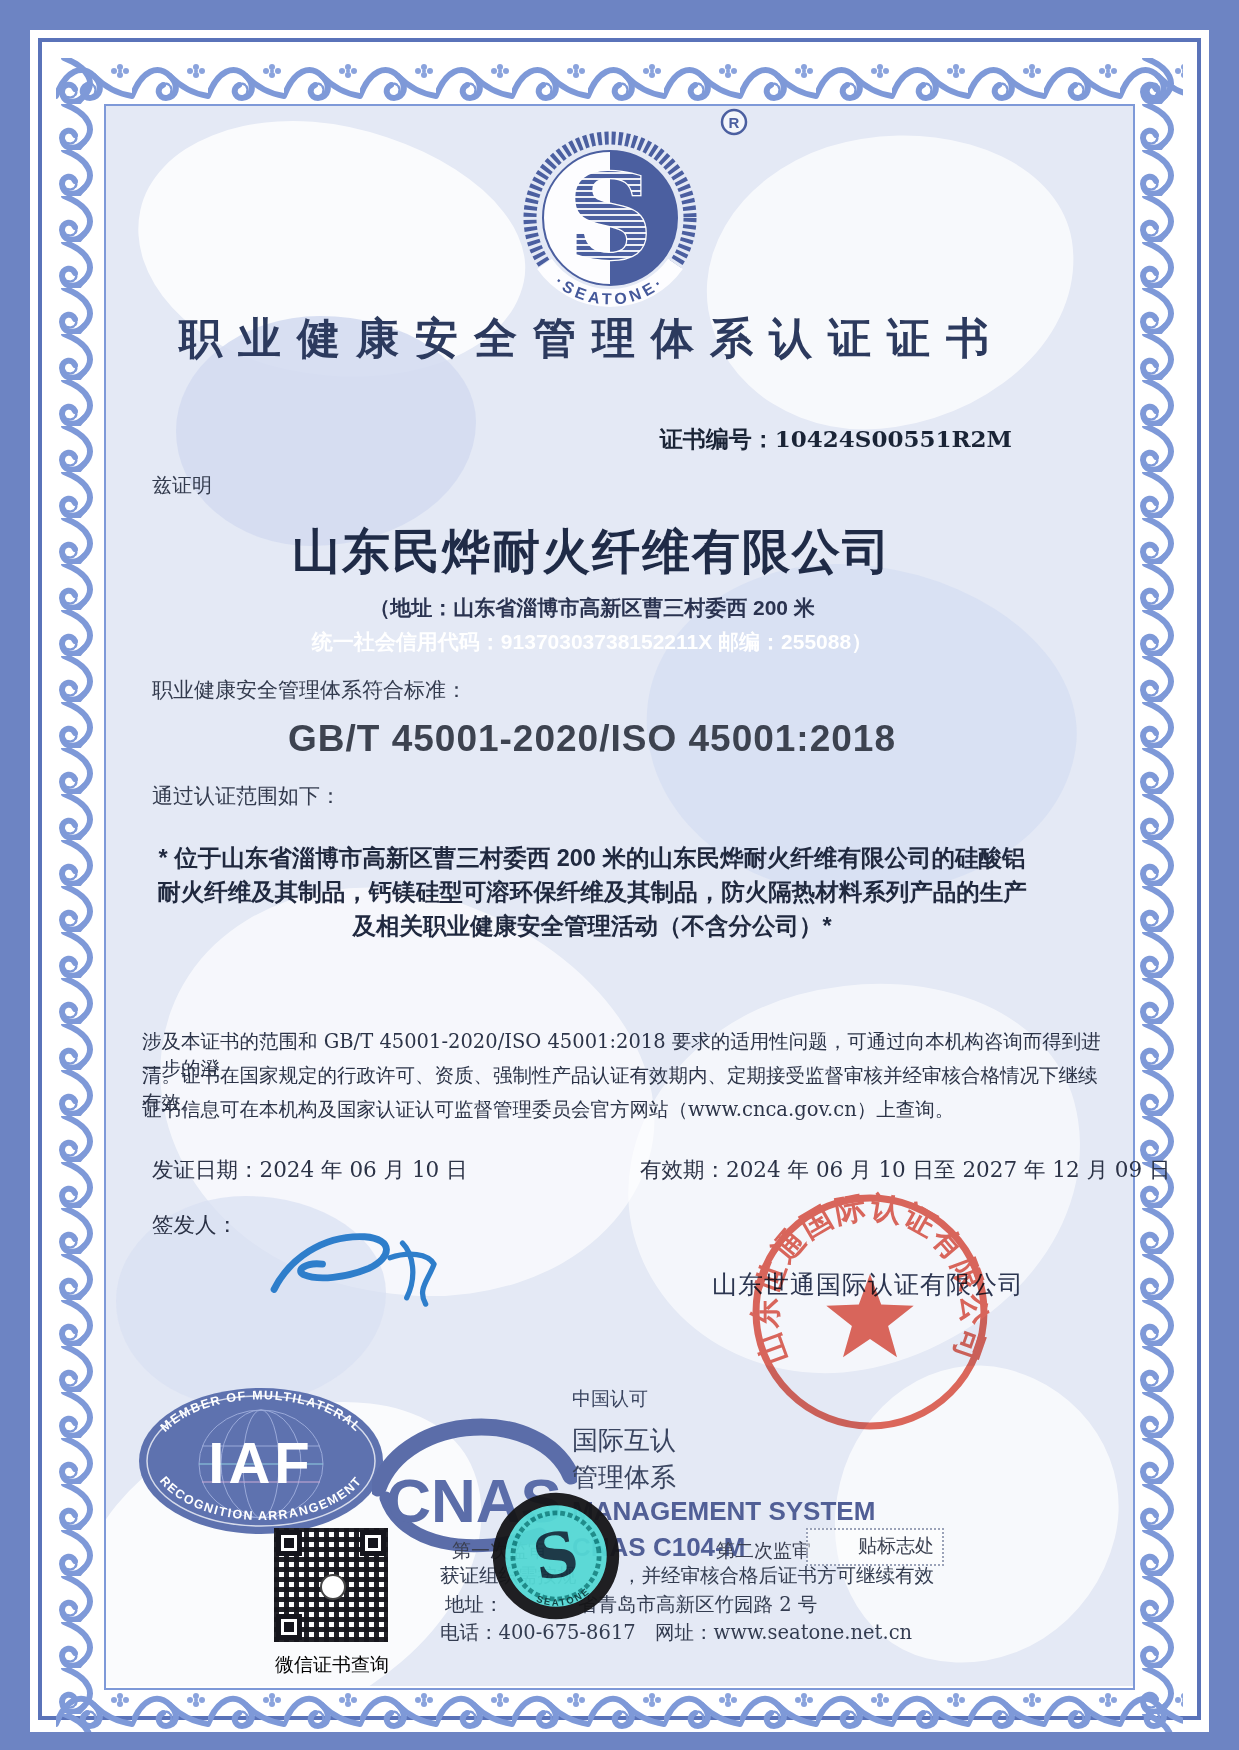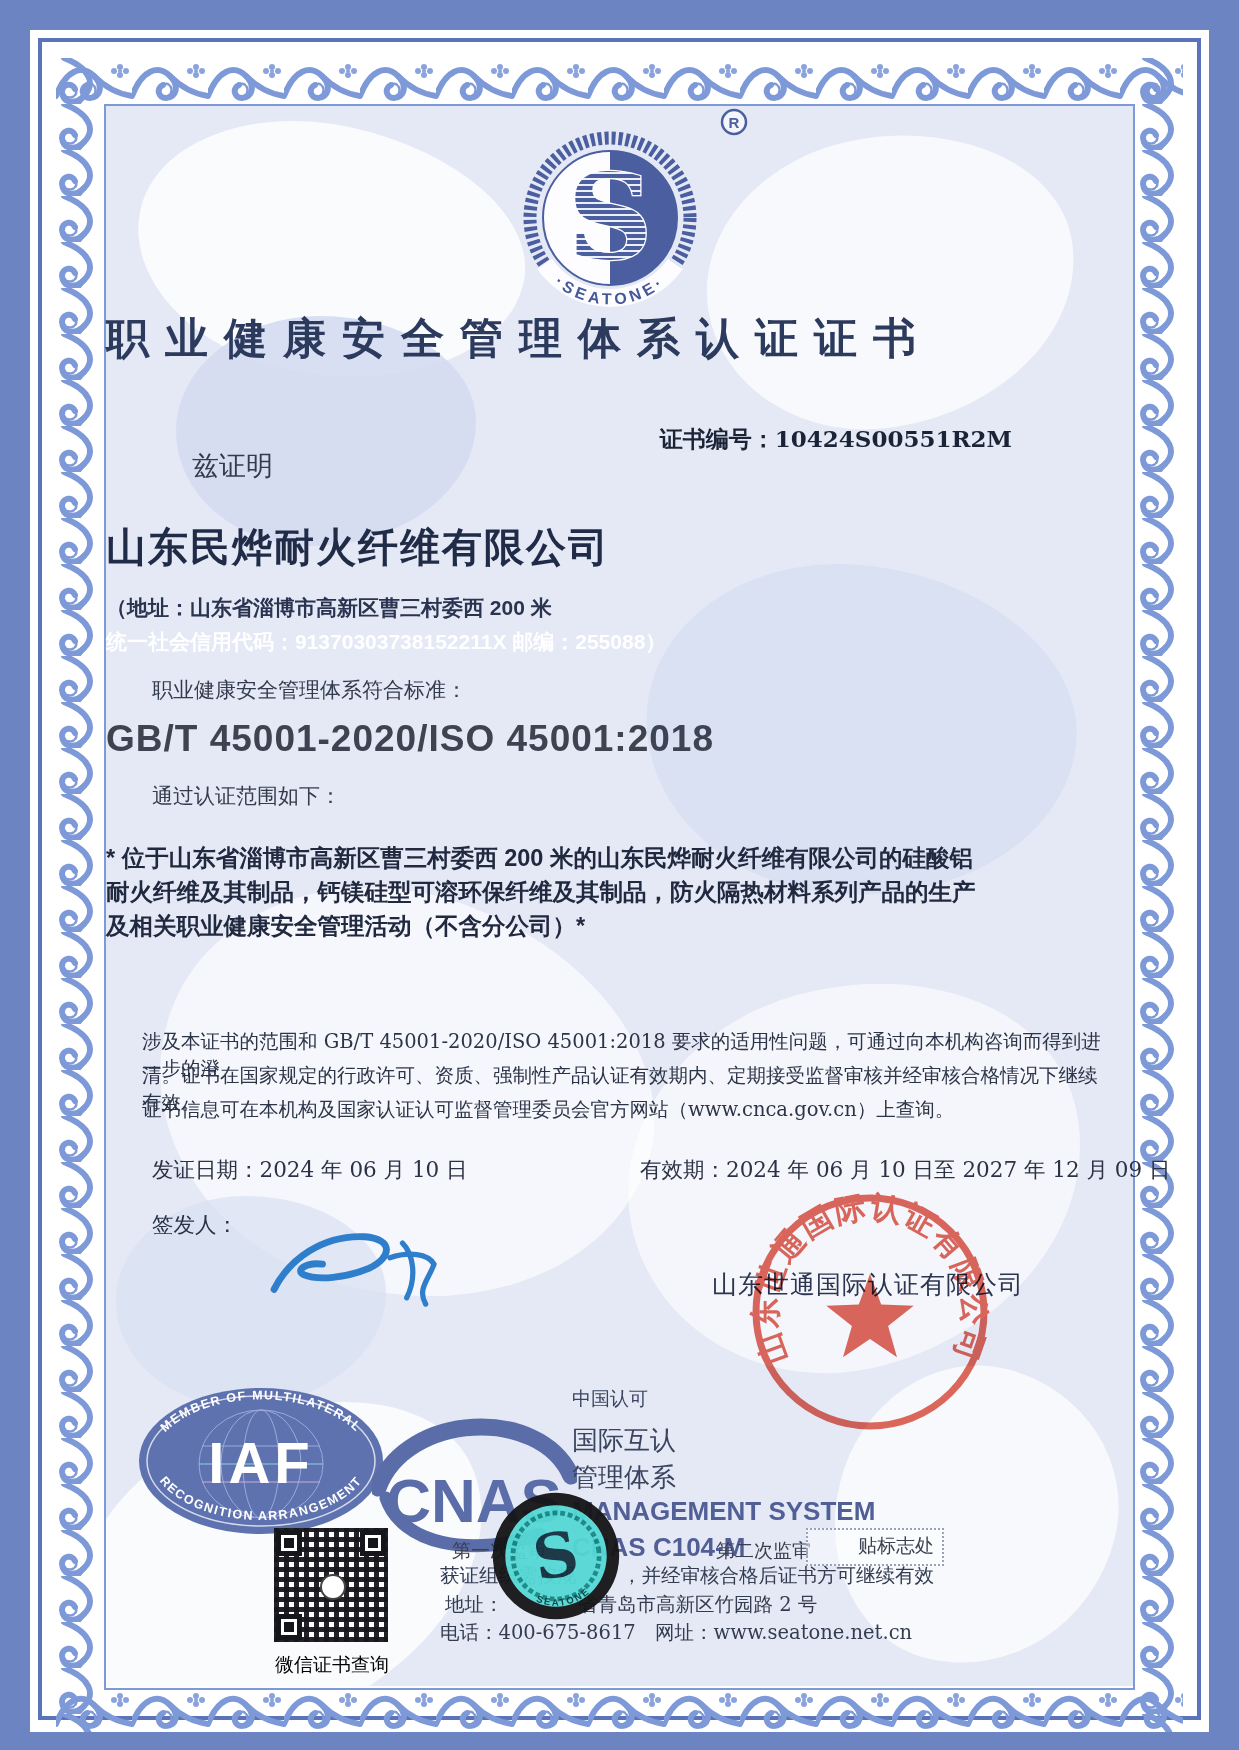--- a/index.html
+++ b/index.html
@@ -8,21 +8,21 @@
   .abs{position:absolute;}
   .serif{font-family:"DejaVu Serif","Liberation Serif",serif;}
   
   .band-white{position:absolute;left:30px;top:30px;right:30px;bottom:18px;background:#ffffff;}
   .mid-line{position:absolute;left:38px;top:38px;right:38px;bottom:30px;border:4px solid #5a73b9;background:#ffffff;}
   .inner-line{position:absolute;left:104px;top:104px;width:1027px;height:1582px;border:2px solid #7e99d8;}
   .interior{position:absolute;left:106px;top:106px;width:1027px;height:1580px;background:#e4e9f5;overflow:hidden;}
   .blob{position:absolute;border-radius:48% 52% 55% 45%/50% 46% 54% 50%;}
   .orn{position:absolute;}
   .content{position:absolute;color:#2b3550;}
-  .center{left:106px;width:972px;text-align:left;}
+  .center{left:106px;width:972px;text-align:center;}
   .dotted-box{position:absolute;border:2px dotted #9aa2b8;background:rgba(255,255,255,.45);
               text-align:center;color:#3a4050;padding-left:42px;}
   .qr{position:absolute;background-color:#fff;
       background-image:repeating-linear-gradient(0deg, rgba(22,22,28,.95) 0 5px, transparent 5px 10px),
                        repeating-linear-gradient(90deg, rgba(22,22,28,.95) 0 5px, transparent 5px 10px);}
   .finder{position:absolute;width:16px;height:16px;background:#fff;border:5px solid #15151c;}
   .finder::after{content:"";position:absolute;left:3px;top:3px;width:10px;height:10px;background:#15151c;}
 </style>
 </head>
 <body>
@@ -140,22 +140,22 @@
     <circle cx="242" cy="26" r="12" fill="rgba(255,255,255,.6)" stroke="#4b5fa0" stroke-width="2.5"></circle>
     <text x="242" y="31.5" text-anchor="middle" font-size="15" font-weight="bold" fill="#4b5fa0">R</text>
   </svg>
 
   <div class="content center" style="top:310px;font-size:43px;font-weight:700;letter-spacing:16px;color:#2c3a5e;z-index:2;">职业健康安全管理体系认证证书</div>
 
   <div class="content serif" style="top:424px;right:227px;font-size:23px;font-weight:bold;color:#1a2436;z-index:2;">
     <span>证书编号：</span><span>10424S00551R2M</span>
   </div>
 
-  <div class="content serif" style="left:152px;top:448px;font-size:27px;color:#333b4e;z-index:2;margin-left:40px;">兹证明</div>
-  <div class="content center" style="top:520px;font-size:40px;font-weight:700;color:#1f2b47;letter-spacing:2px;z-index:2;">山东民烨耐火纤维有限公司</div>
+  <div class="content serif" style="left:152px;top:472px;font-size:20px;color:#333b4e;z-index:2;">兹证明</div>
+  <div class="content center" style="top:520px;font-size:48px;font-weight:700;color:#1f2b47;letter-spacing:2px;z-index:2;">山东民烨耐火纤维有限公司</div>
   <div class="content center" style="top:594px;font-size:21px;font-weight:700;color:#2a3350;z-index:2;">（地址：山东省淄博市高新区曹三村委西 200 米</div>
   <div class="content center" style="top:628px;font-size:21px;font-weight:700;color:#ffffff;z-index:2;">统一社会信用代码：91370303738152211X 邮编：255088）</div>
 
   <div class="content serif" style="left:152px;top:676px;font-size:21px;color:#333b4e;z-index:2;">职业健康安全管理体系符合标准：</div>
   <div class="content center" style="top:718px;font-size:37px;font-weight:600;color:#3d4350;letter-spacing:1px;z-index:2;">GB/T 45001-2020/ISO 45001:2018</div>
 
   <div class="content serif" style="left:152px;top:782px;font-size:21px;color:#333b4e;z-index:2;">通过认证范围如下：</div>
   <div class="content center" style="top:842px;font-size:23.5px;font-weight:700;color:#20293f;z-index:2;">* 位于山东省淄博市高新区曹三村委西 200 米的山东民烨耐火纤维有限公司的硅酸铝</div>
   <div class="content center" style="top:876px;font-size:23.5px;font-weight:700;color:#20293f;z-index:2;">耐火纤维及其制品，钙镁硅型可溶环保纤维及其制品，防火隔热材料系列产品的生产</div>
   <div class="content center" style="top:910px;font-size:23.5px;font-weight:700;color:#20293f;z-index:2;">及相关职业健康安全管理活动（不含分公司）*</div>

